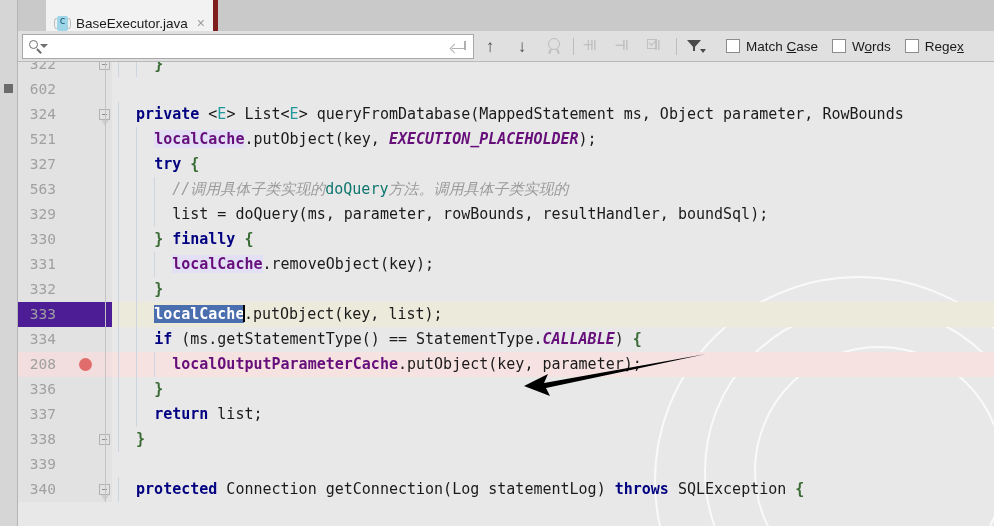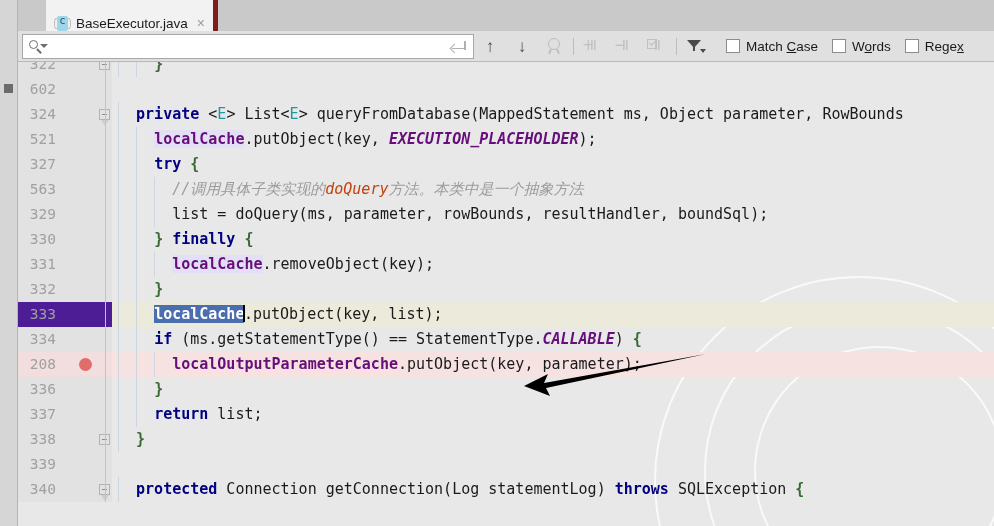--- a/index.html
+++ b/index.html
@@ -280,21 +280,21 @@
     position: absolute; top: 0; width: 1px; height: 25px; background: #cdd6e0;
   }
 
   
   .kw   { color: #000080; font-weight: bold; }
   .gen  { color: #20999d; }
   .fld  { color: #660e7a; font-weight: bold; background: #e3dff5; }
   .fld-plain { color: #660e7a; font-weight: bold; }
   .cst  { color: #660e7a; font-style: italic; font-weight: bold; }
   .cmt  { color: #9b9b9b; font-style: italic; }
-  .cmt-i { color: #c2410c; font-style: italic; }
+  .cmt-i { color: #0f766e; }
   .sel  { background: #4b6eaf; color: #ffffff; font-weight: bold; }
   .brace-g { color: #3a6b35; font-weight: bold; }
   .caret-bar {
     display: inline-block; width: 1.5px; height: 17px;
     background: #000; vertical-align: -3px; margin: 0 -1px;
   }
 
   
   .anno-arrow {
     position: absolute; left: 492px; top: 290px;
@@ -438,21 +438,21 @@
           <div class="gutter-marks">
             <span class="vline"></span>
           </div>
           <div class="code"><span class="indent-guide" style="left: 6px;"></span><span class="indent-guide" style="left: 24.06px;"></span><span>    </span><span class="kw">try</span><span> </span><span class="brace-g">{</span></div>
         </div>
         <div class="row">
           <div class="gutter-num">563</div>
           <div class="gutter-marks">
             <span class="vline"></span>
           </div>
-          <div class="code"><span class="indent-guide" style="left: 6px;"></span><span class="indent-guide" style="left: 24.06px;"></span><span class="indent-guide" style="left: 42.12px;"></span><span>      </span><span class="cmt">//调用具体子类实现的</span><span class="cmt-i">doQuery</span><span class="cmt">方法。本类中是一个抽象方法</span></div>
+          <div class="code"><span class="indent-guide" style="left: 6px;"></span><span class="indent-guide" style="left: 24.06px;"></span><span class="indent-guide" style="left: 42.12px;"></span><span>      </span><span class="cmt">//调用具体子类实现的</span><span class="cmt-i">doQuery</span><span class="cmt">方法。调用具体子类实现的</span></div>
         </div>
         <div class="row">
           <div class="gutter-num">329</div>
           <div class="gutter-marks">
             <span class="vline"></span>
           </div>
           <div class="code"><span class="indent-guide" style="left: 6px;"></span><span class="indent-guide" style="left: 24.06px;"></span><span class="indent-guide" style="left: 42.12px;"></span><span>      list = doQuery(ms, parameter, rowBounds, resultHandler, boundSql);</span></div>
         </div>
         <div class="row">
           <div class="gutter-num">330</div>

